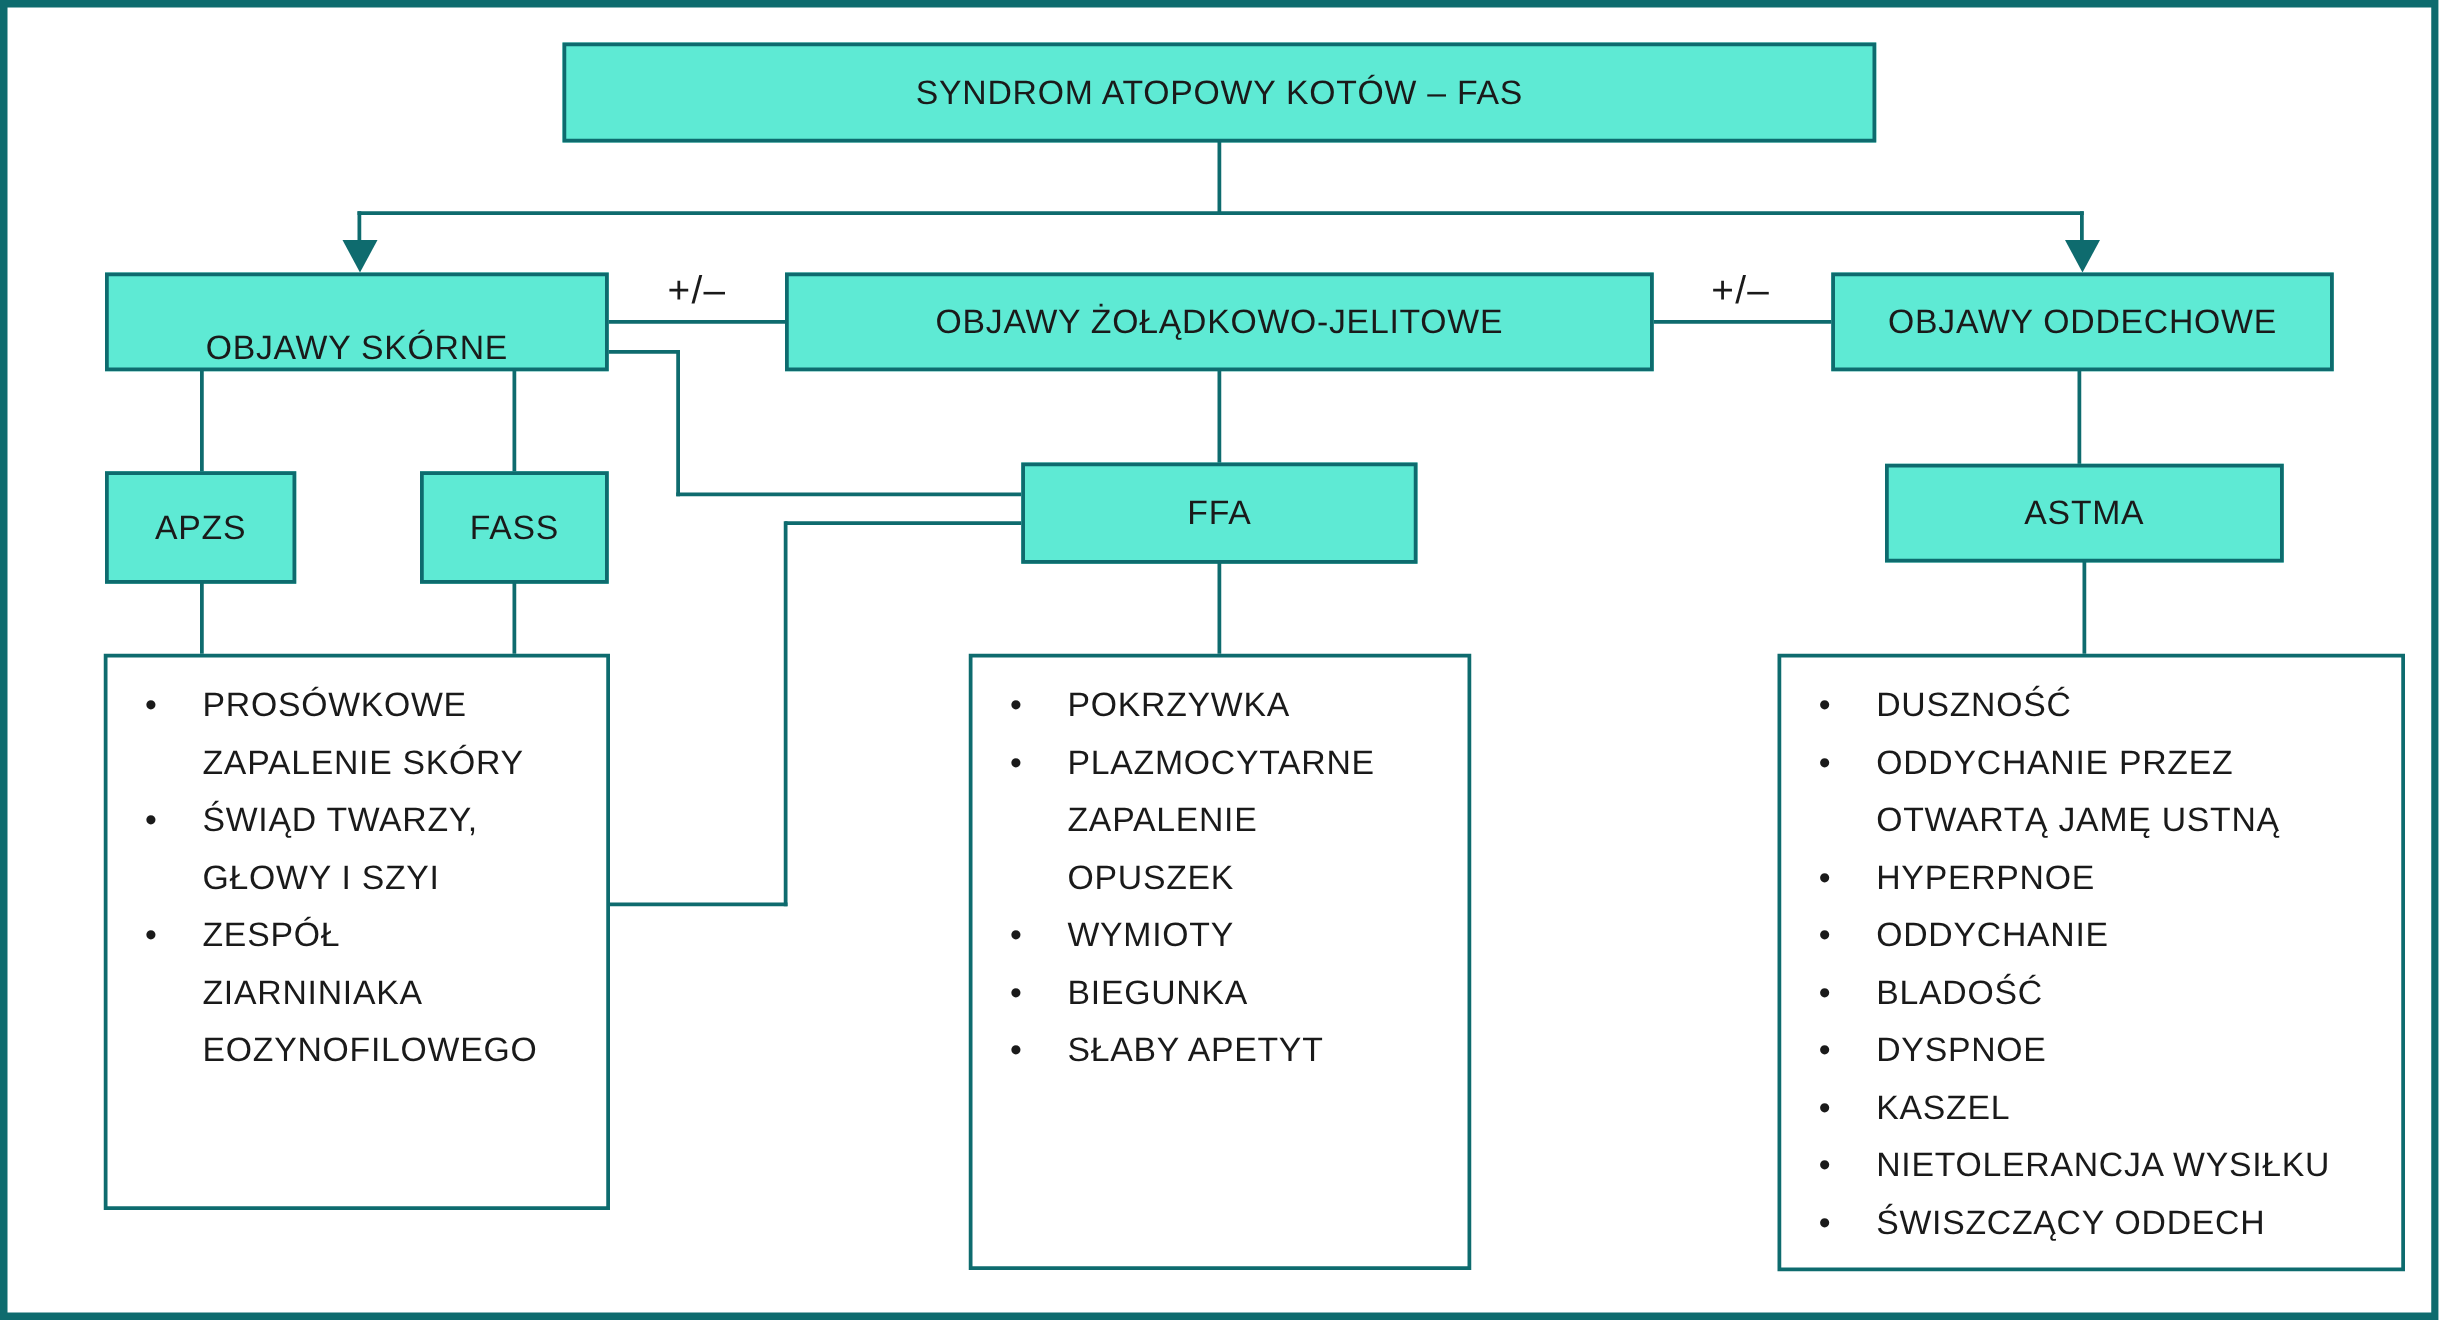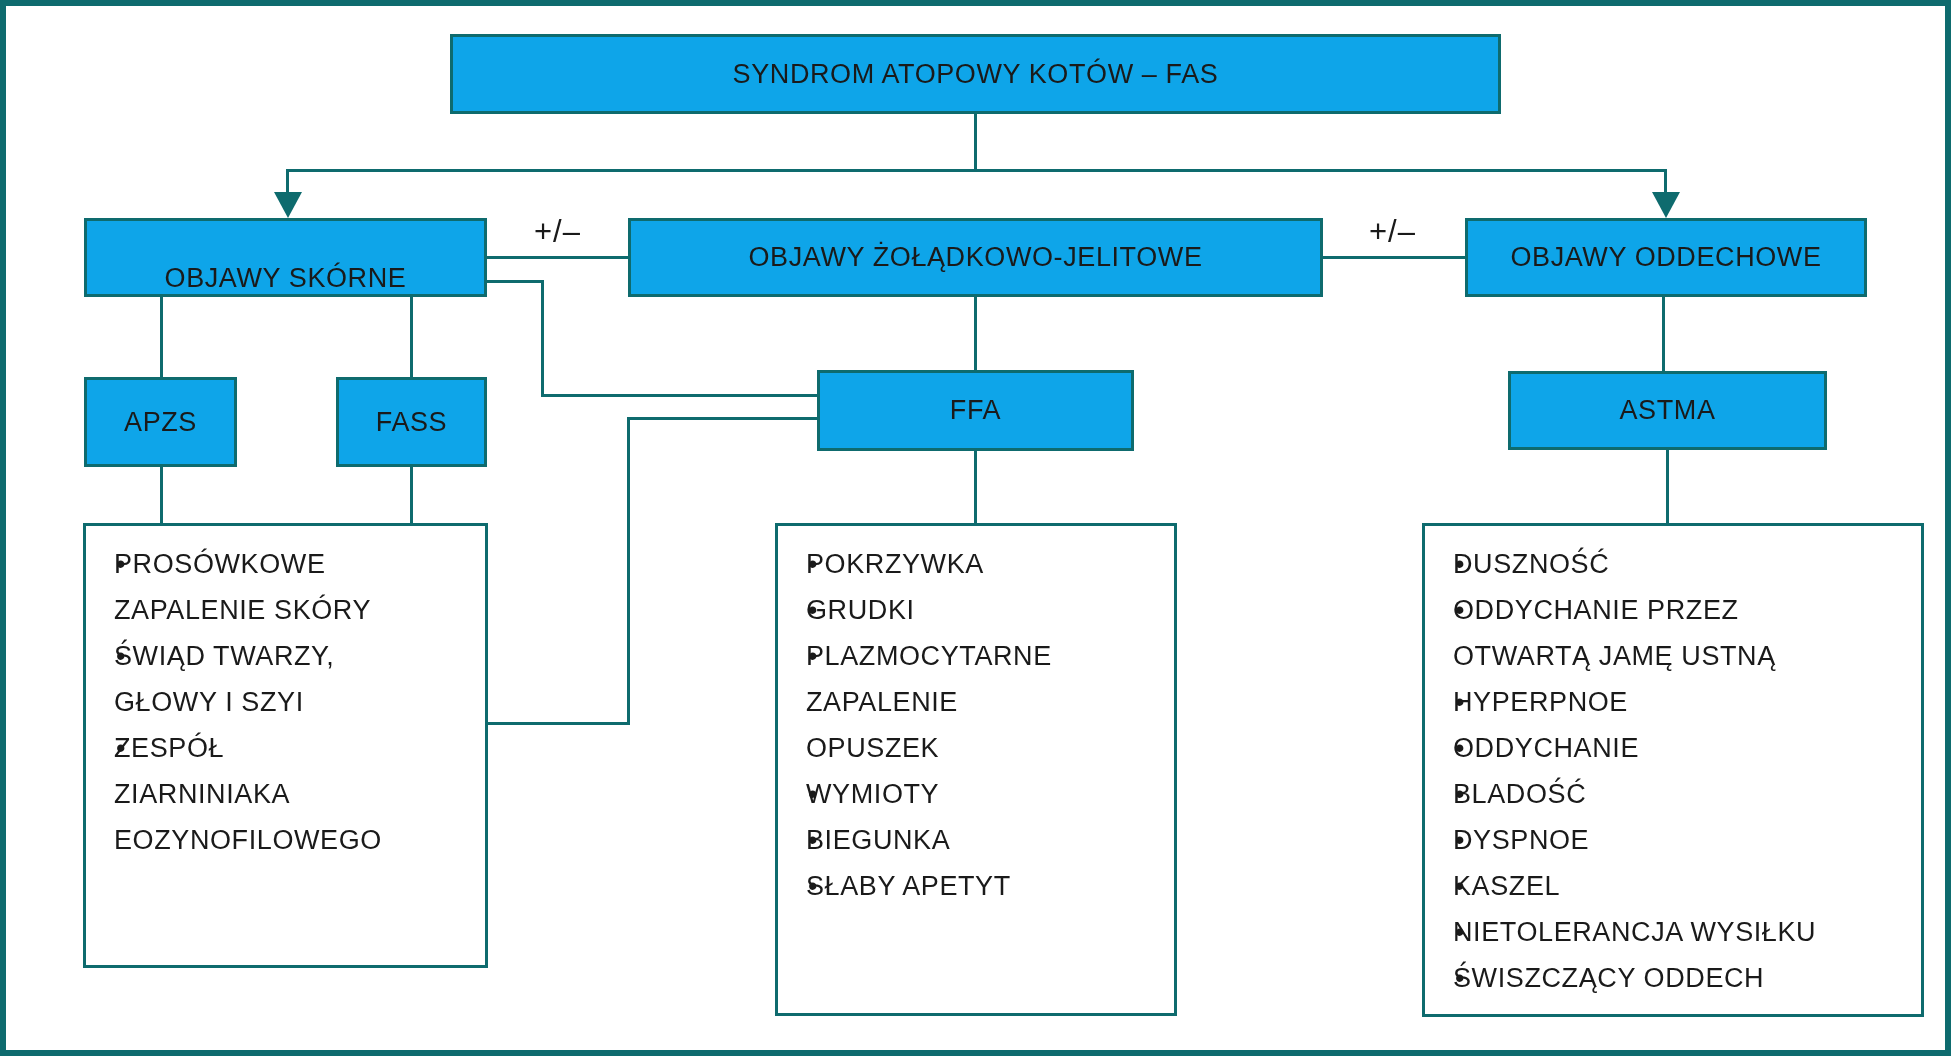--- a/index.html
+++ b/index.html
@@ -14,39 +14,39 @@
   .outer-frame{
     position:absolute;inset:0;
     border:6px solid #0e6b6e;
     box-sizing:border-box;
     pointer-events:none;
   }
   .node{
     position:absolute;
     box-sizing:border-box;
     border:3px solid #0e6b6e;
-    background:#0ea5e9;
+    background:#5eead4;
     display:flex;align-items:center;justify-content:center;
     font-size:27px;letter-spacing:.6px;
     text-align:center;
     white-space:nowrap;
   }
   .list-box{
     position:absolute;
     box-sizing:border-box;
     border:3px solid #0e6b6e;
     background:#ffffff;
     padding:15px 18px 0 0;
   }
   .list-box ul{
     list-style:none;margin:0;padding:0;
   }
   .list-box li{
     position:relative;
-    padding-left:28px;
+    padding-left:76px;
     font-size:27px;letter-spacing:.6px;
     line-height:46px;
     white-space:pre-line;
   }
   .list-box li::before{
     content:"•";
     position:absolute;left:30px;top:0;
     font-size:27px;line-height:46px;
   }
   .line{position:absolute;background:#0e6b6e;}
@@ -132,21 +132,20 @@
         <li>ŚWIĄD TWARZY,
 GŁOWY I SZYI</li>
         <li>ZESPÓŁ
 ZIARNINIAKA
 EOZYNOFILOWEGO</li>
       </ul>
   </div>
   <div class="list-box" style="left:775px;top:523px;width:402px;height:493px;">
     <ul>
         <li>POKRZYWKA</li>
-        <li>GRUDKI</li>
         <li>PLAZMOCYTARNE
 ZAPALENIE
 OPUSZEK</li>
         <li>WYMIOTY</li>
         <li>BIEGUNKA</li>
         <li>SŁABY APETYT</li>
       </ul>
   </div>
   <div class="list-box" style="left:1422px;top:523px;width:502px;height:494px;">
     <ul>

